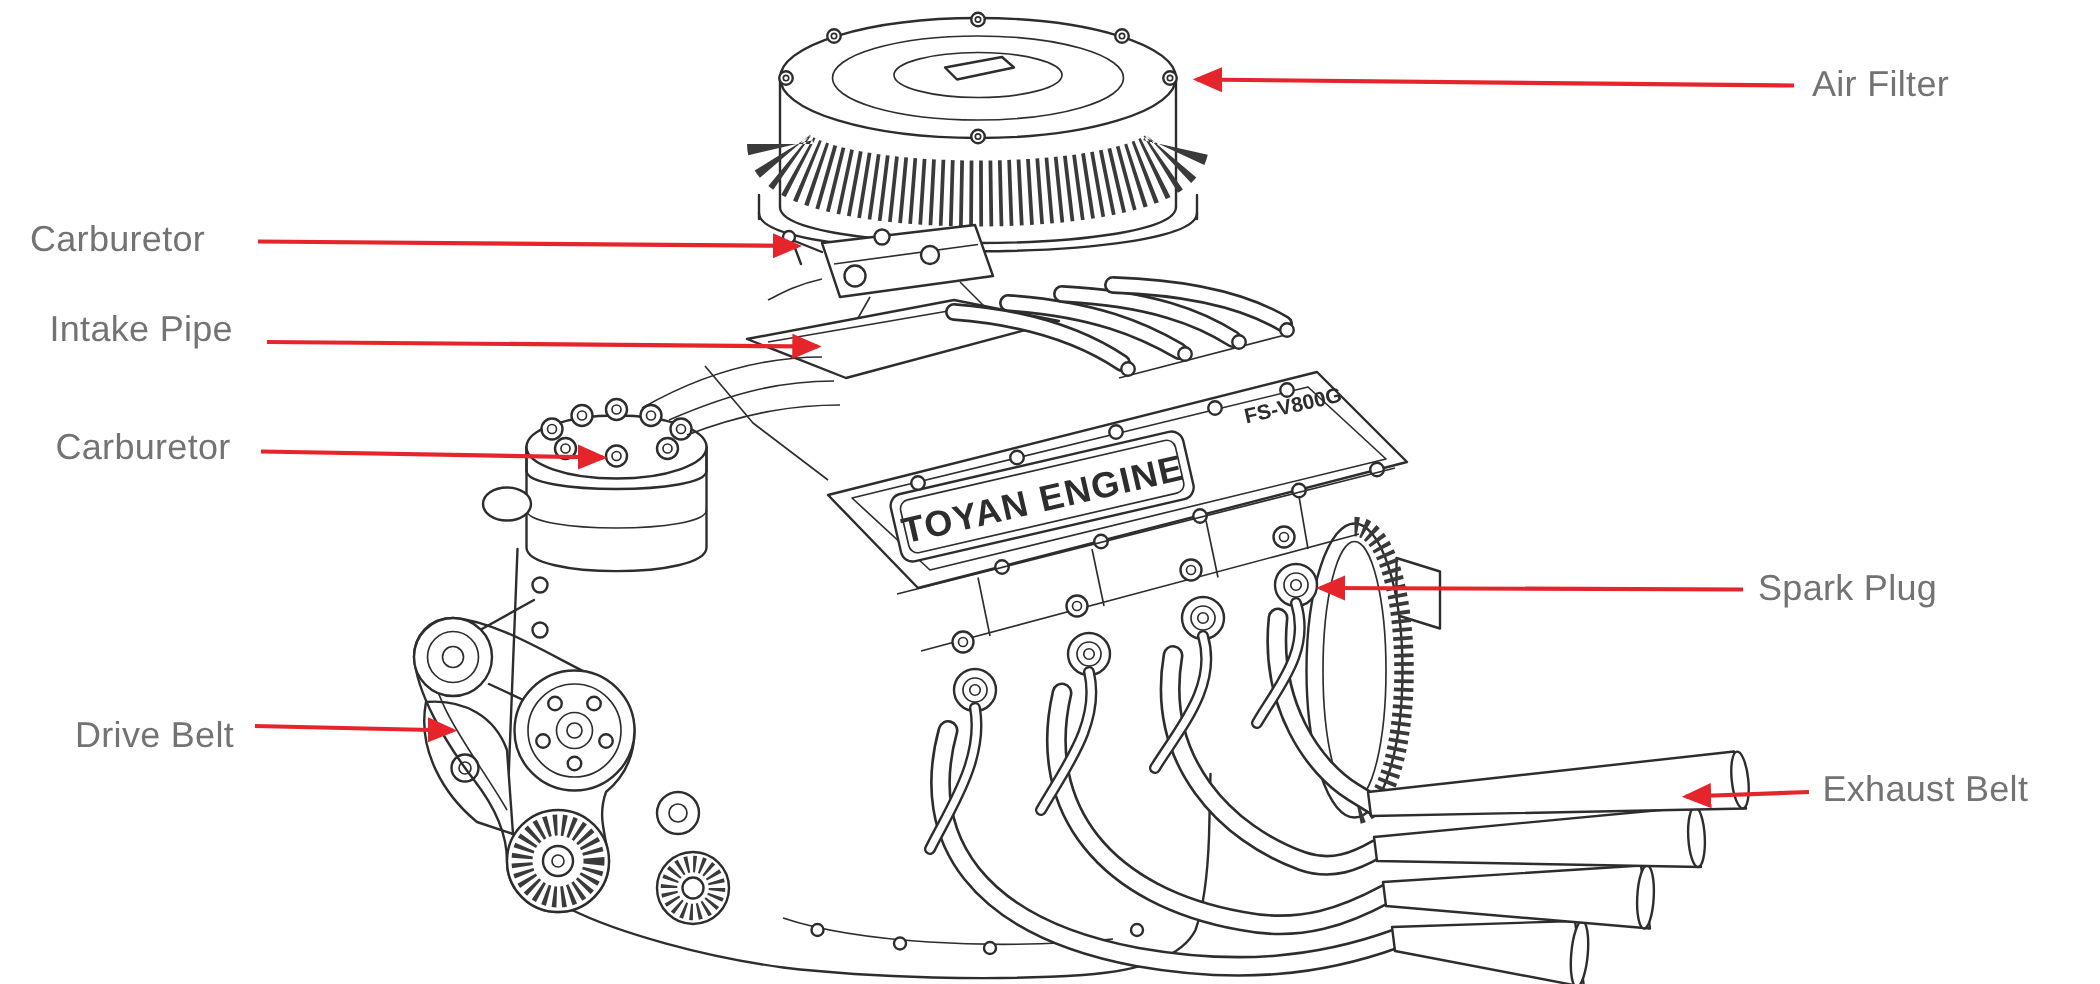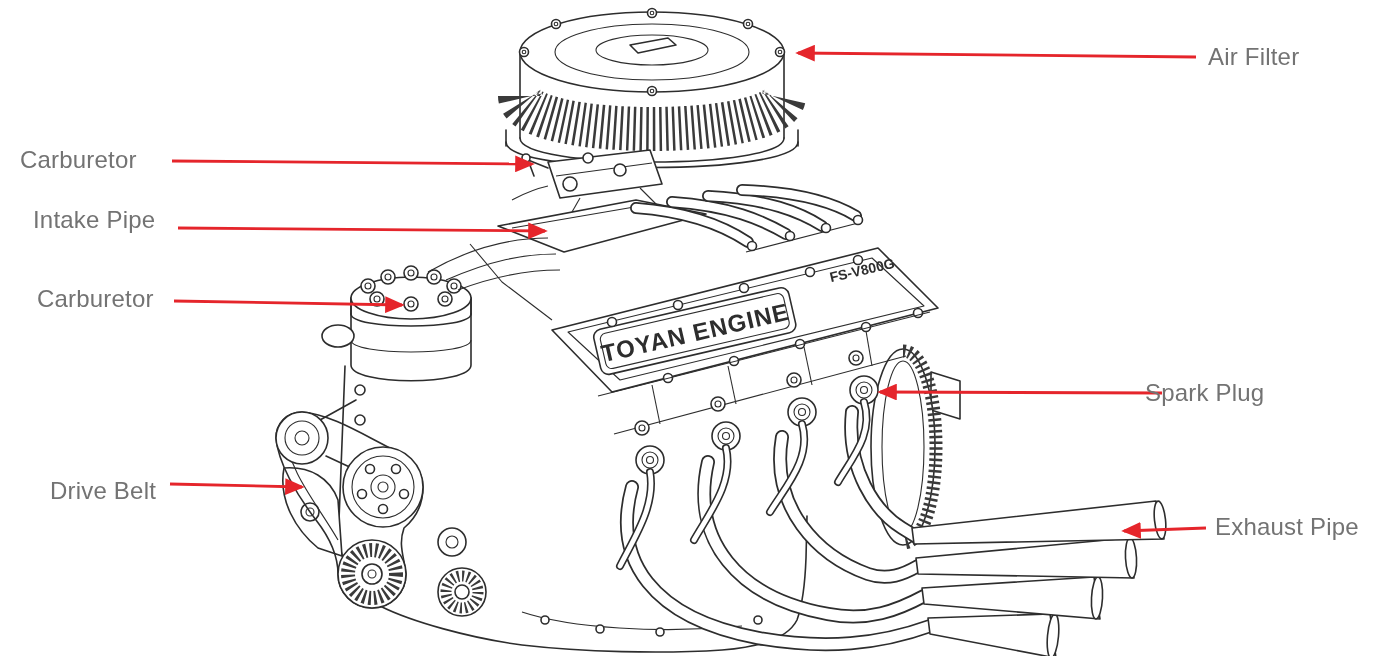--- a/index.html
+++ b/index.html
@@ -5,21 +5,21 @@
   html,body{margin:0;padding:0;background:#ffffff;}
   .stage{position:relative;width:1400px;height:656px;background:#ffffff;overflow:hidden;
          font-family:"Liberation Sans",sans-serif;}
   .stage svg{position:absolute;left:0;top:0;}
   .label{position:absolute;font:500 24px "Liberation Sans",sans-serif;color:#737373;
          white-space:nowrap;letter-spacing:.2px;}
   .lab-air{left:1208px;top:43px}
   .lab-carb{left:20px;top:146px}
   .lab-intake{left:33px;top:206px}
   .lab-dist{left:37px;top:285px}
-  .lab-spark{left:1145px;top:379px}
+  .lab-spark{left:1172px;top:379px}
   .lab-belt{left:50px;top:477px}
   .lab-exh{left:1215px;top:513px}
   .ln{fill:none;stroke:#2d2d2d;stroke-width:1.6;stroke-linejoin:round;stroke-linecap:round}
   .lnw{fill:#ffffff;stroke:#2d2d2d;stroke-width:1.6;stroke-linejoin:round}
   .thin{fill:none;stroke:#2d2d2d;stroke-width:1.1;stroke-linejoin:round}
   .rib{fill:none;stroke:#3a3a3a;stroke-linecap:butt}
   .tube-o{fill:none;stroke:#2d2d2d;stroke-width:14;stroke-linecap:round}
   .tube-i{fill:none;stroke:#ffffff;stroke-width:10.5;stroke-linecap:round}
   .run-o{fill:none;stroke:#2d2d2d;stroke-width:12;stroke-linecap:round}
   .run-i{fill:none;stroke:#ffffff;stroke-width:8.5;stroke-linecap:round}
@@ -291,15 +291,15 @@
       <line class="arrow" x1="1206" y1="528" x2="1124" y2="531" marker-end="url(#arrowhead)"></line>
     </g>
   </svg>
 
   <div class="label lab-air">Air Filter</div>
   <div class="label lab-carb">Carburetor</div>
   <div class="label lab-intake">Intake Pipe</div>
   <div class="label lab-dist">Carburetor</div>
   <div class="label lab-spark">Spark Plug</div>
   <div class="label lab-belt">Drive Belt</div>
-  <div class="label lab-exh">Exhaust Pipe</div>
+  <div class="label lab-exh">Exhaust Belt</div>
 
 </div>
 
 </body></html>

